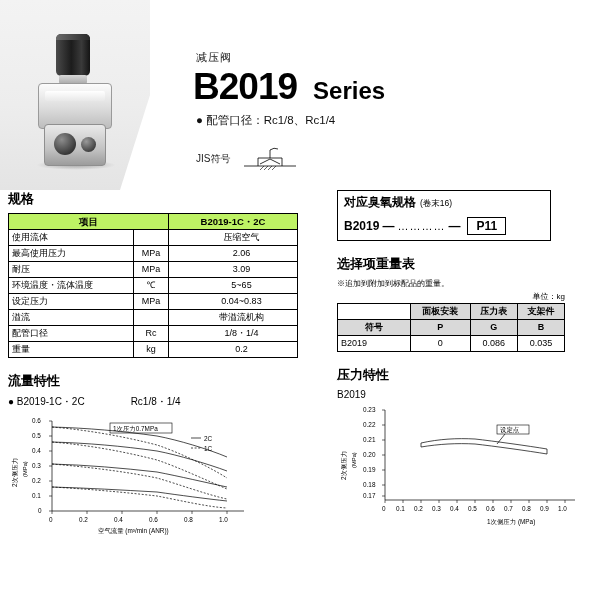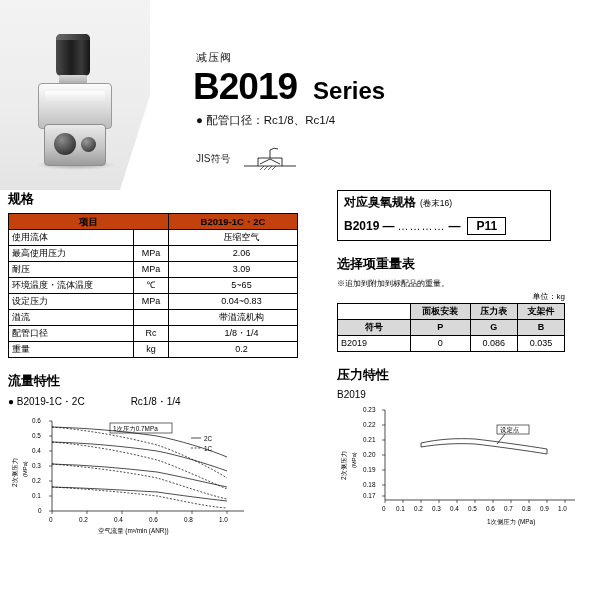--- a/index.html
+++ b/index.html
@@ -51,21 +51,21 @@
 
   
   .content{position:relative;width:548px;padding:0 10px;box-sizing:border-box;}
   .col-left{position:absolute;left:8px;top:0;width:290px;}
   .col-right{position:absolute;left:305px;top:0;width:288px;margin-left:32px;}
 
   .sec-title{font-size:13px;font-weight:bold;margin:0 0 5px 0;}
 
   table{border-collapse:collapse;width:100%;font-size:9px;}
   .spec-tbl td,.spec-tbl th{border:1px solid #000;padding:1px 3px;line-height:13px;}
-  .spec-tbl th{background:#c2410c;font-weight:bold;text-align:center;font-size:9.5px;}
+  .spec-tbl th{background:#bef264;font-weight:bold;text-align:center;font-size:9.5px;}
   .spec-tbl td.lbl{text-align:left;width:118px;}
   .spec-tbl td.unit{text-align:center;width:28px;}
   .spec-tbl td.val{text-align:center;padding-left:20px;}
 
   .opt-box{border:1px solid #000;padding:3px 6px 5px 6px;width:214px;box-sizing:border-box;}
   .opt-box .hdrline{font-size:12px;font-weight:bold;}
   .opt-box .hdrline .note{font-size:8.5px;font-weight:normal;margin-left:4px;}
   .opt-row{margin-top:6px;display:flex;align-items:center;font-size:12px;font-weight:bold;}
   .opt-row .dash{margin:0 3px;}
   .opt-row .dots{letter-spacing:1px;font-weight:normal;font-size:11px;}

